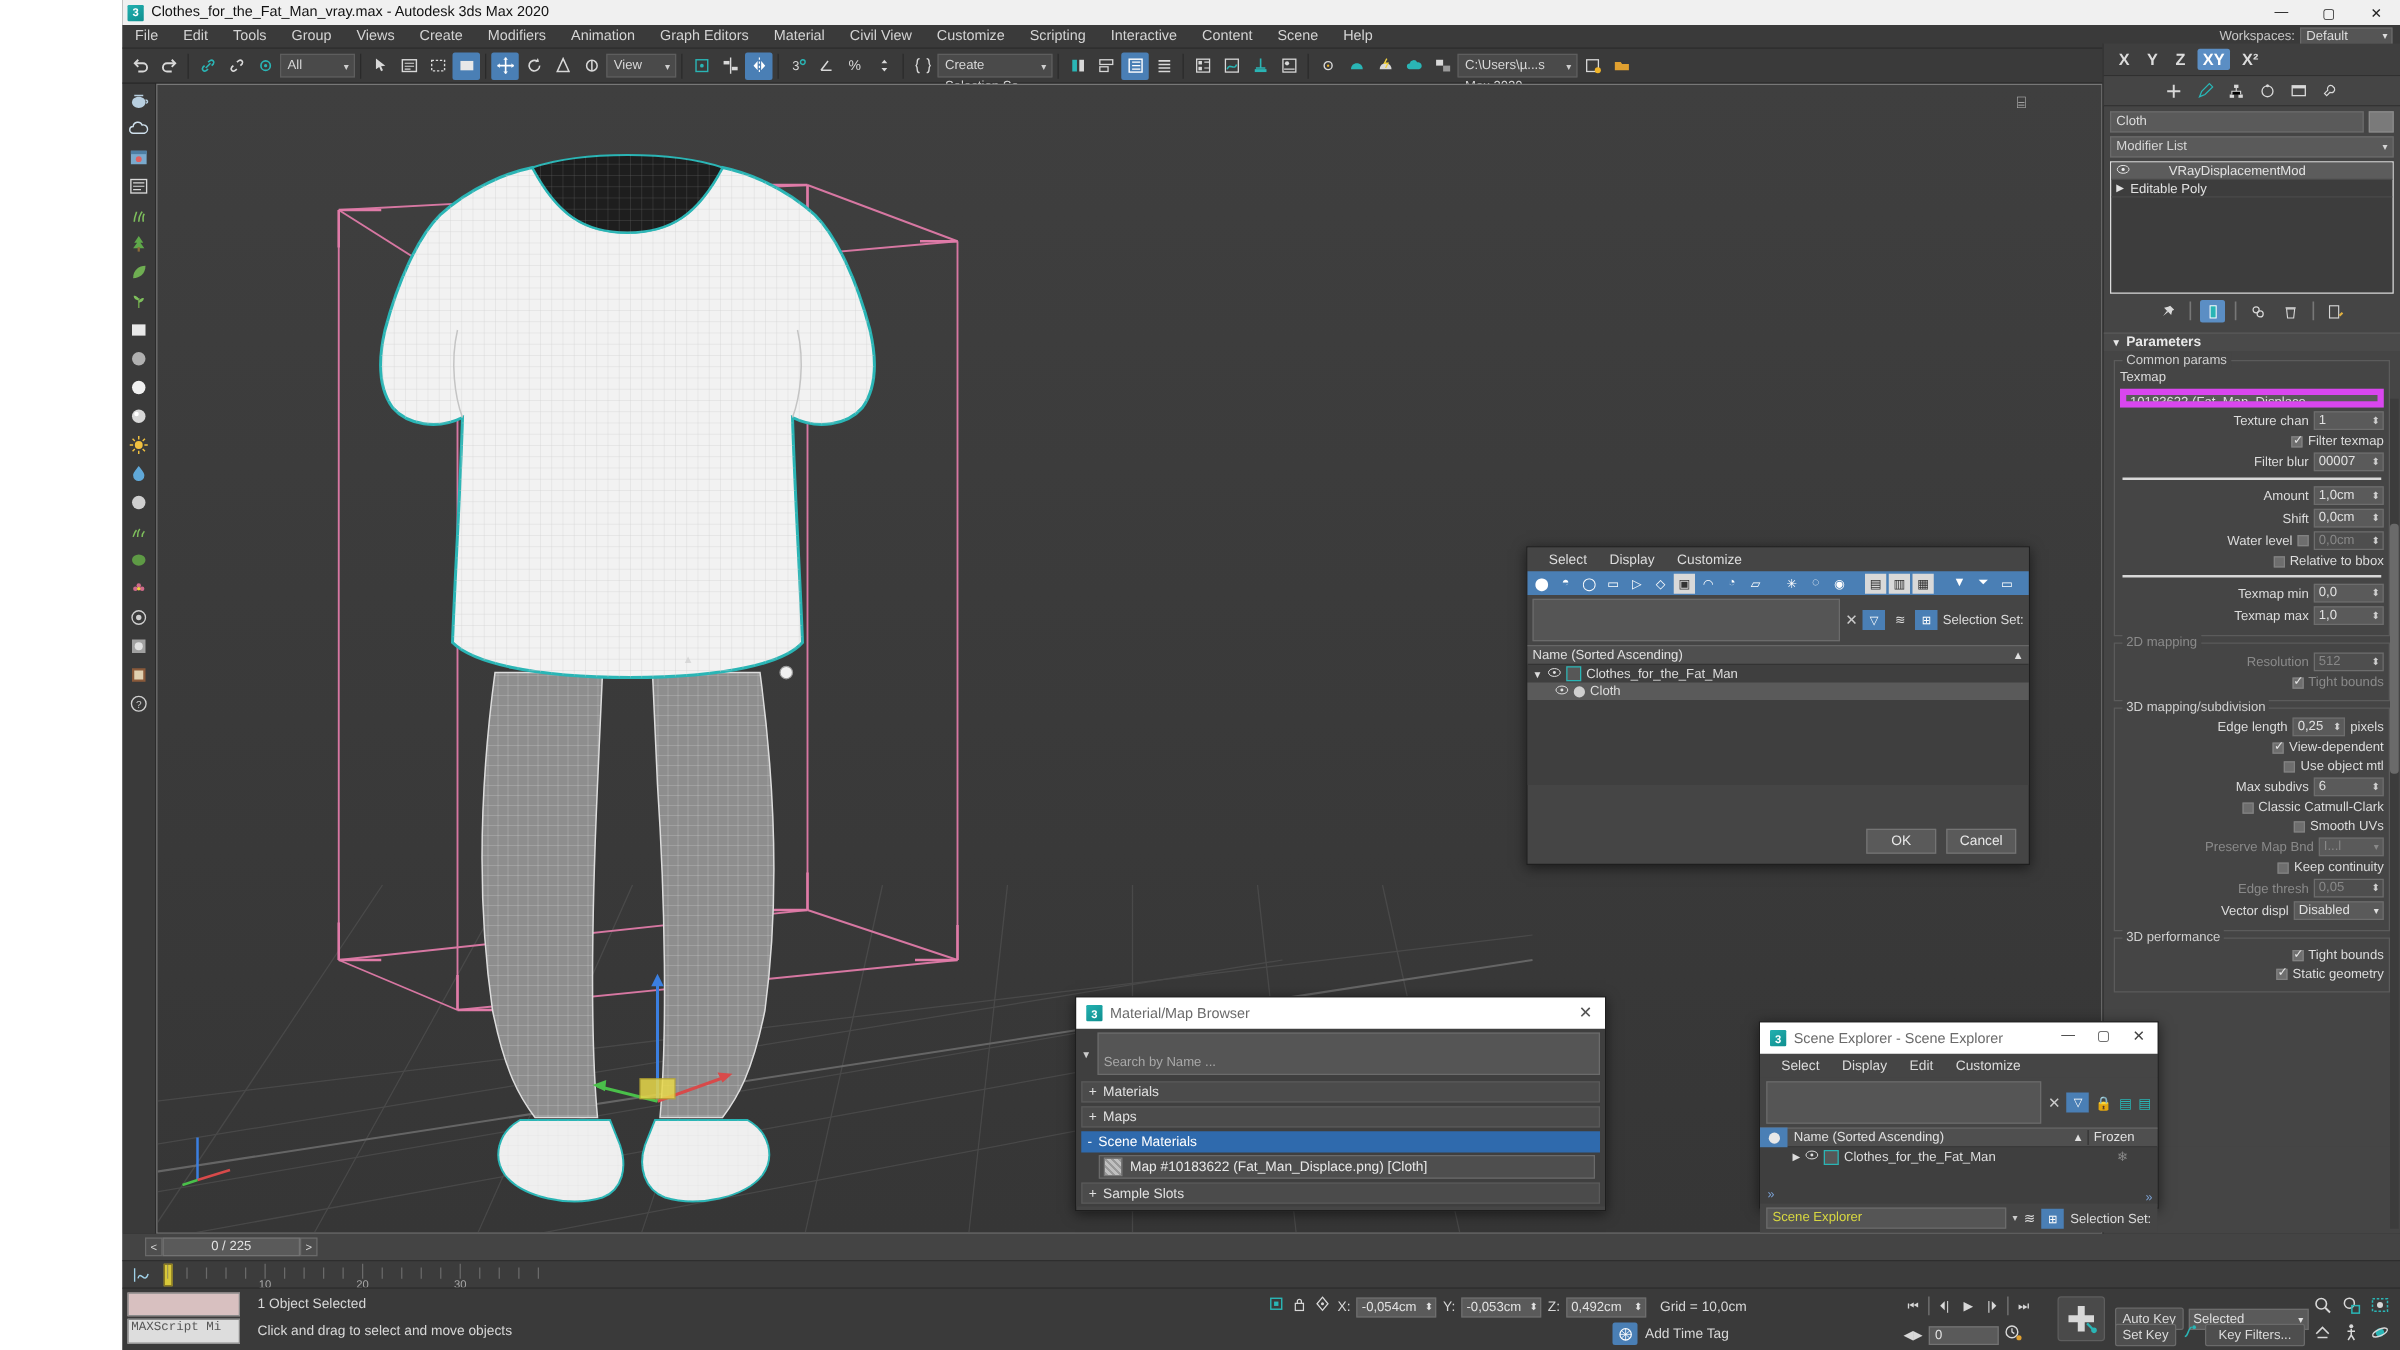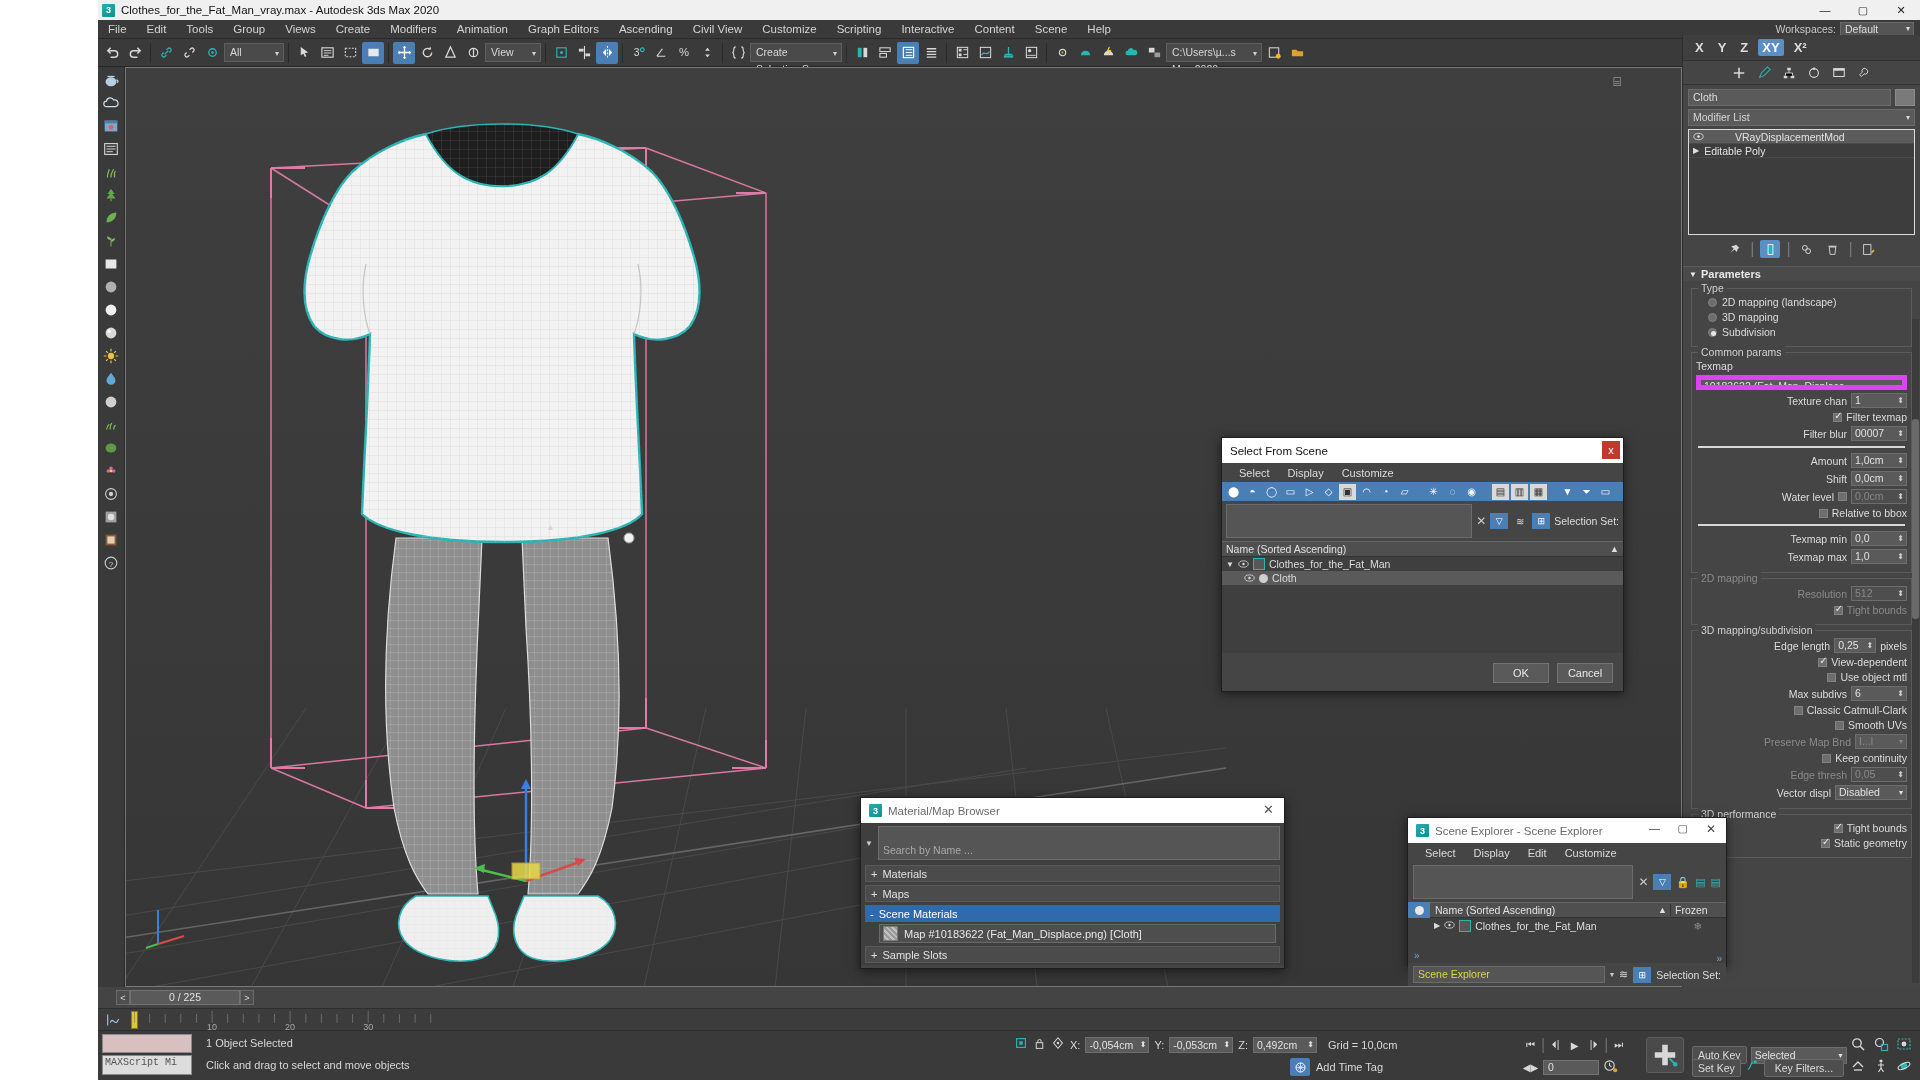--- a/index.html
+++ b/index.html
@@ -182,21 +182,21 @@
   <div id="menubar">
     <div class="mi">File</div>
     <div class="mi">Edit</div>
     <div class="mi">Tools</div>
     <div class="mi">Group</div>
     <div class="mi">Views</div>
     <div class="mi">Create</div>
     <div class="mi">Modifiers</div>
     <div class="mi">Animation</div>
     <div class="mi">Graph Editors</div>
-    <div class="mi">Ascending</div>
+    <div class="mi">Material</div>
     <div class="mi">Civil View</div>
     <div class="mi">Customize</div>
     <div class="mi">Scripting</div>
     <div class="mi">Interactive</div>
     <div class="mi">Content</div>
     <div class="mi">Scene</div>
     <div class="mi">Help</div>
     <div class="ws">
       <span>Workspaces:</span>
       <span class="wsbox">Default</span>
@@ -812,35 +812,20 @@
         </div>
     </div>
 
     <div class="rollout">
       <div class="rollhdr">
         <span style="font-size:8px">▼</span>
         <span>Parameters</span>
       </div>
       <div class="rollbody" style="height:636px; overflow:hidden">
 
-        <div class="grp">
-          <span class="lg">Type</span>
-          <div class="rowl" style="padding-left:12px">
-            <span class="radio"></span>
-            <span>2D mapping (landscape)</span>
-            </div>
-          <div class="rowl" style="padding-left:12px">
-            <span class="radio"></span>
-            <span>3D mapping</span>
-            </div>
-          <div class="rowl" style="padding-left:12px">
-            <span class="radio on"></span>
-            <span>Subdivision</span>
-            </div>
-        </div>
 
         <div class="grp">
           <span class="lg">Common params</span>
           <div class="rowl">
             <span>Texmap</span>
             </div>
           <div class="txfield">10183622 (Fat_Man_Displace</div>
           <div class="rowr">
             <span>Texture chan</span>
             <span class="spin">1</span>
@@ -1242,24 +1227,20 @@
           </svg></span>
       <span>
         <svg width="16" height="16" viewBox="0 0 16 16">
             <rect x="2" y="3" width="12" height="10" stroke="#d8d8d8" stroke-width="1.2" fill="none"></rect>
             <path d="M9 6h4v4" stroke="#d8d8d8" stroke-width="1.2" fill="none"></path>
           </svg></span>
     </div>
   </div>
 
   <div class="dlg" style="left:1123px; top:437px; width:403px; height:255px">
-    <div class="dlg-tb">
-      <span>Select From Scene</span>
-      <span class="redx">x</span>
-    </div>
     <div class="dlg-menu">
       <span>Select</span>
       <span>Display</span>
       <span>Customize</span>
     </div>
     <div class="bluebar">
       <span class="bi">⬤</span>
       <span class="bi">◓</span>
       <span class="bi">◯</span>
       <span class="bi">▭</span>

